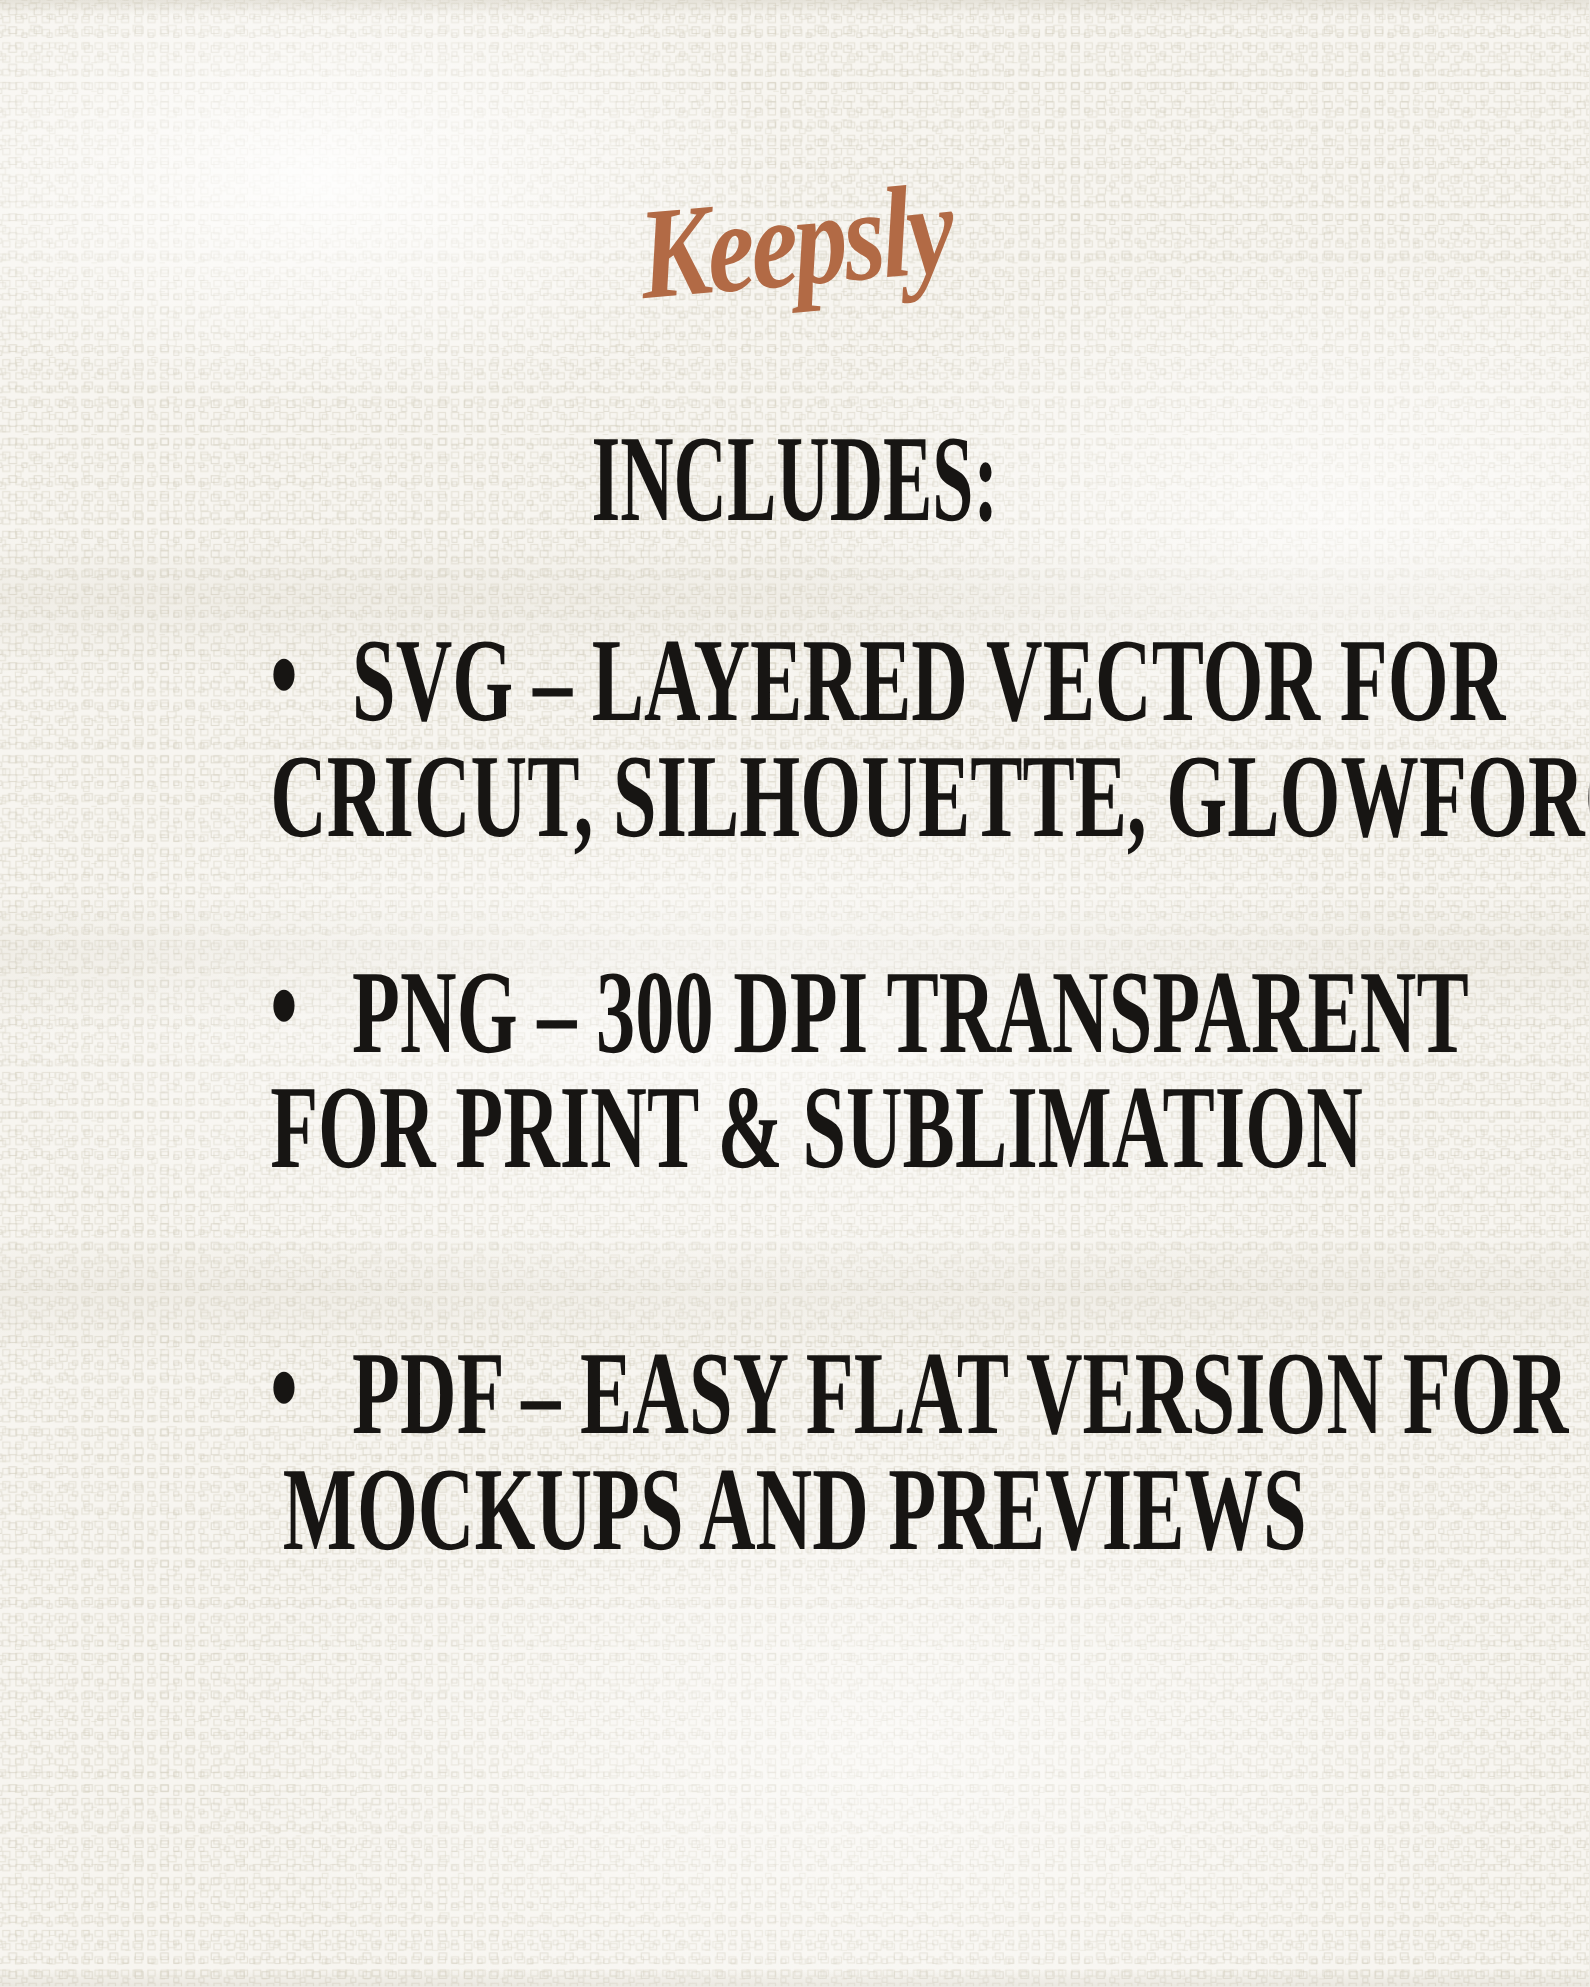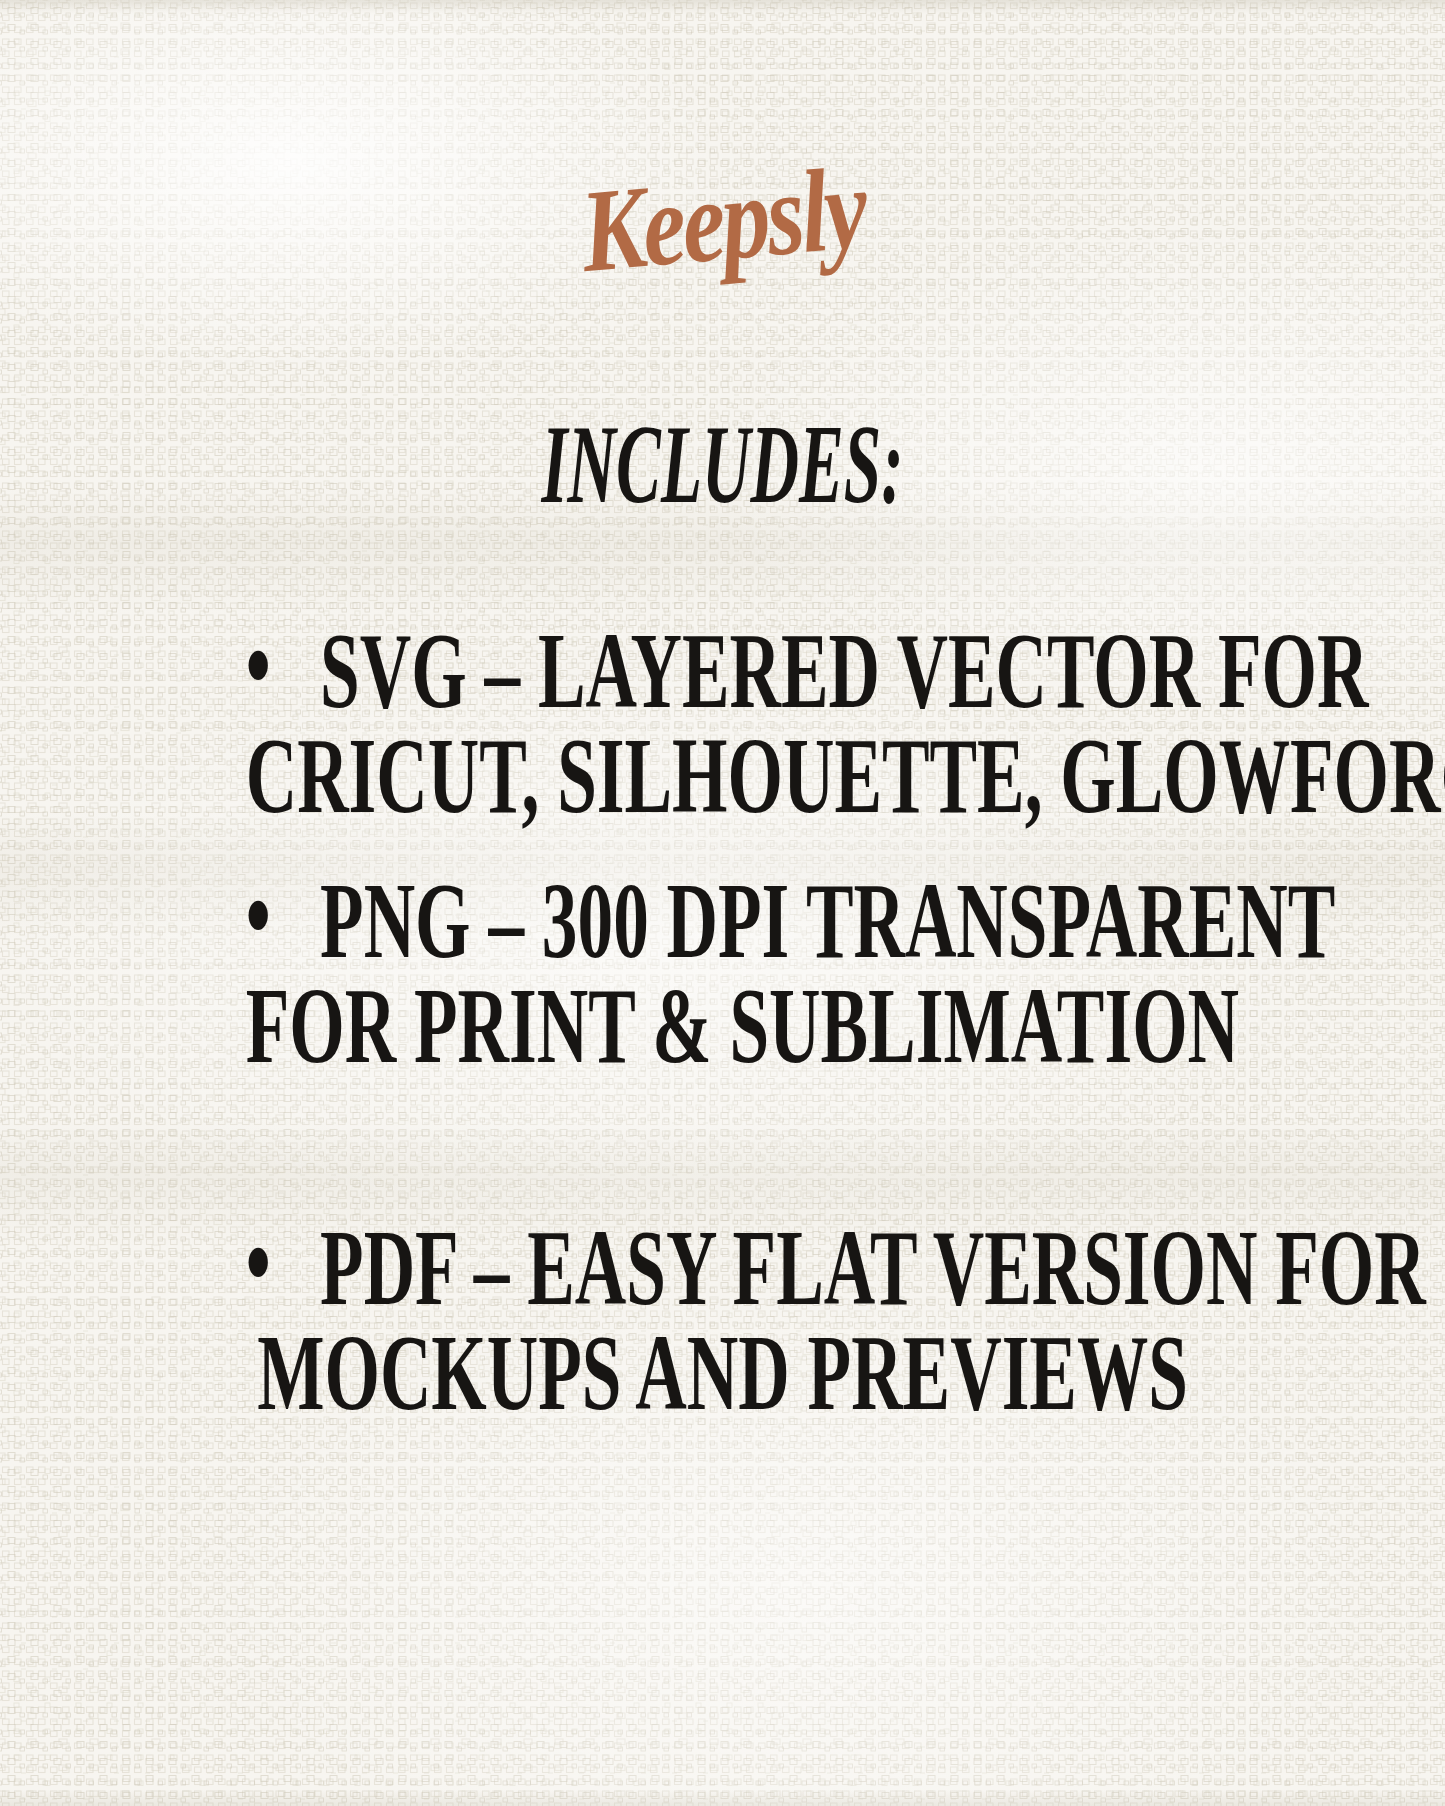--- a/index.html
+++ b/index.html
@@ -51,42 +51,41 @@
     font-style:italic;
     font-weight:bold;
   }
   .logo .logo-inner{
     display:inline-block;
     transform:rotate(-5deg) scaleX(0.82);
     transform-origin:50% 50%;
     letter-spacing:-4px;
   }
   .heading{
-    top:408px;
+    top:380px;
     font-size:112px;
     font-weight:bold;
     line-height:1;
-    font-style:italic;
   }
   .cond{
     display:block;
     transform:scaleX(0.60);
     transform-origin:50% 50%;
   }
   .item{
     position:absolute;left:0;right:0;
     font-size:108px;font-weight:bold;
     line-height:0.97;
   }
   .item .line{
     text-align:center;white-space:nowrap;
     transform:scaleX(0.66);
     transform-origin:50% 50%;
   }
-  .item-1{top:619px;}
+  .item-1{top:568px;}
   .item-2{top:869px;}
   .item-3{top:1216px;}
   .bullet{
     display:inline-block;
     margin-right:48px;
     transform:translateY(-6px);
   }
 </style>
 </head>
 <body>

